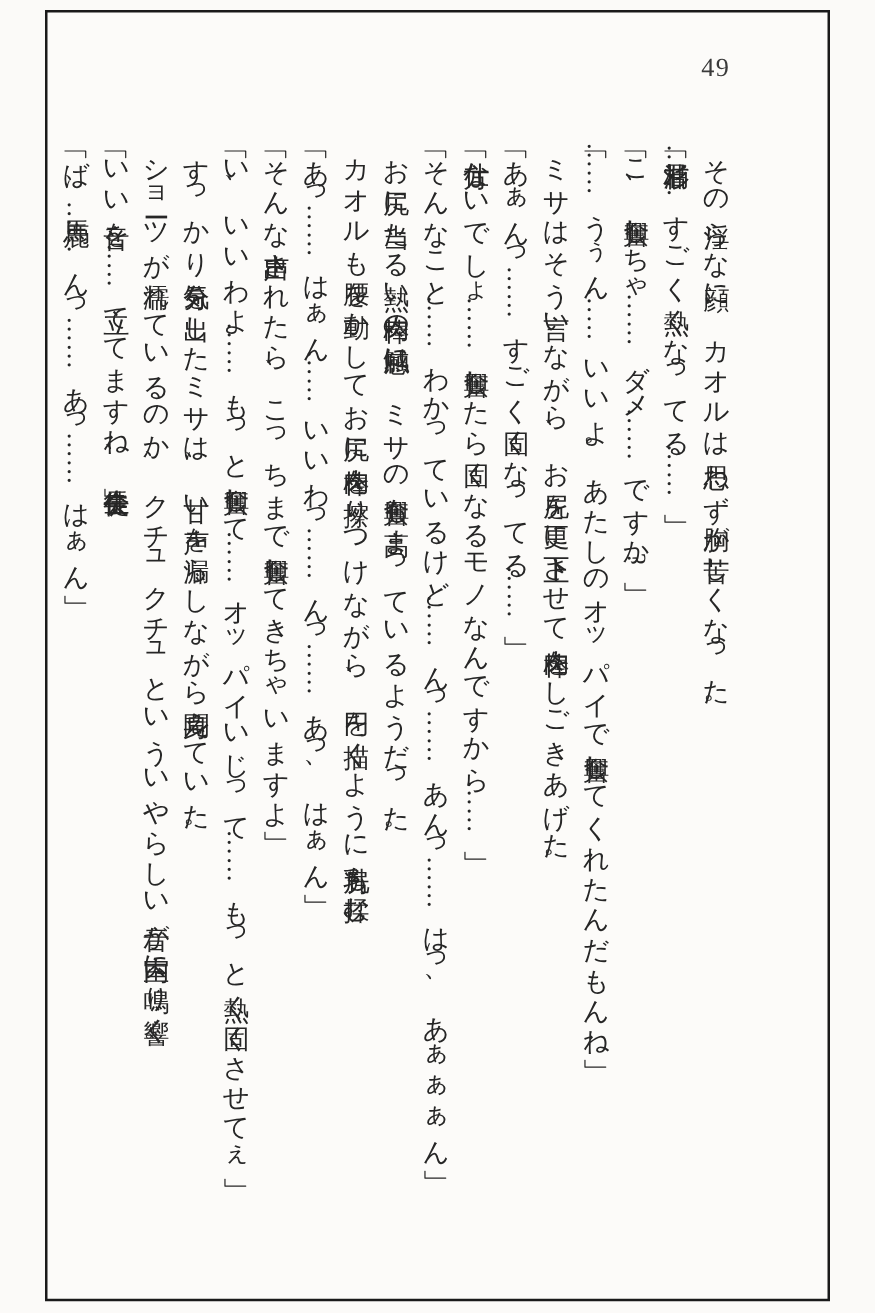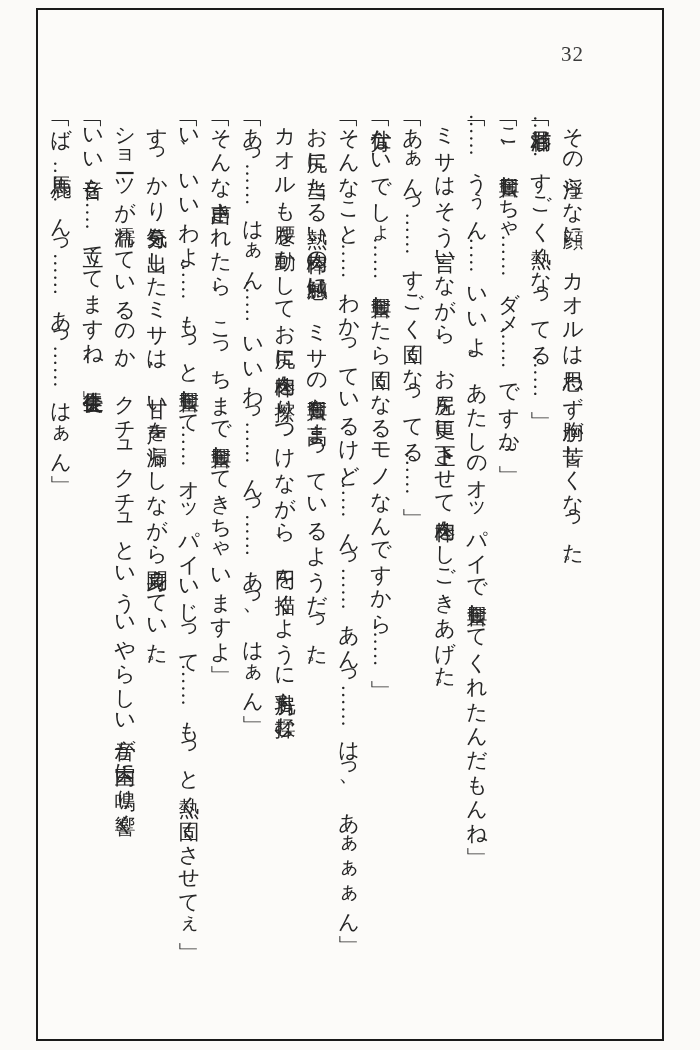--- a/index.html
+++ b/index.html
@@ -47,21 +47,21 @@
   }
   .text-area p {
     margin: 0;
     padding: 0;
   }
 </style>
 </head>
 <body>
 
 <div class="page-frame">
-  <div class="page-number">32</div>
+  <div class="page-number">49</div>
 
   <div class="text-area">
     <p>その淫らな顔に、カオルは思わず胸が苦しくなった。</p>
     <p>「杉浦君……すごく熱くなってる……」</p>
     <p>「こ、興奮しちゃ……ダメ……ですか?」</p>
     <p>「……うぅん……いいよ。あたしのオッパイで興奮してくれたんだもんね」</p>
     <p>ミサはそう言いながら、お尻を更に上下させて肉棒をしごきあげた。</p>
     <p>「あぁんっ……すごく固くなってる……」</p>
     <p>「仕方ないでしょ……興奮したら固くなるモノなんですから……」</p>
     <p>「そんなこと……わかっているけど……んっ……あんっ……はっ、あぁぁぁん」</p>

